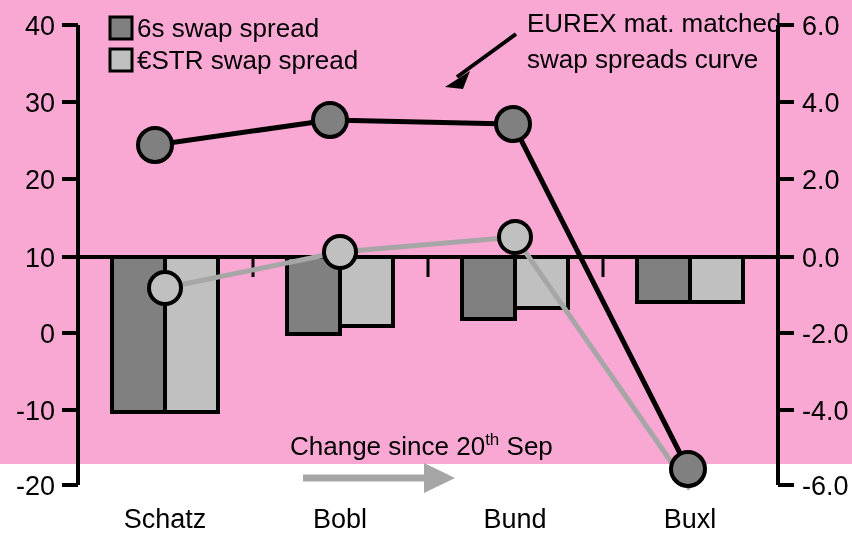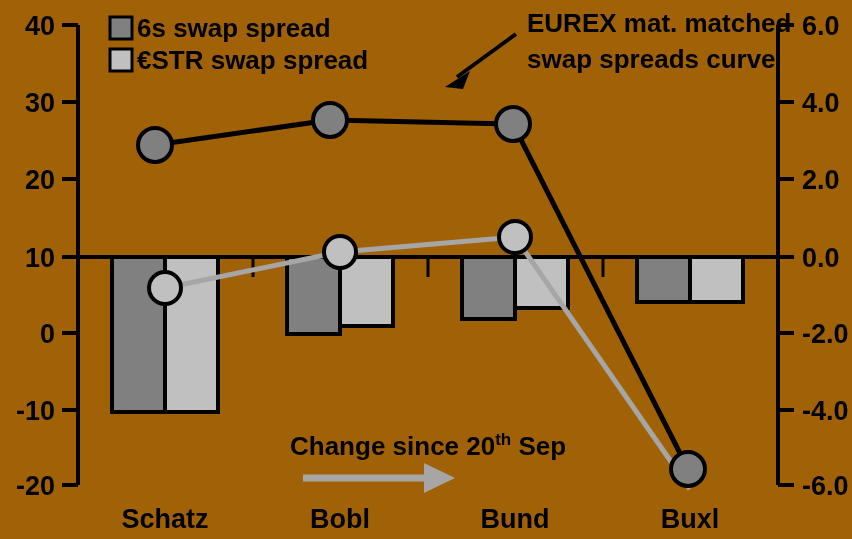--- a/index.html
+++ b/index.html
@@ -1,17 +1,17 @@
 <!DOCTYPE html>
 <html><head>
 <meta charset="utf-8">
 <style>
   html,body{margin:0;padding:0;background:#ffffff;}
   body{width:852px;height:539px;overflow:hidden;font-family:"Liberation Sans",sans-serif;}
-  #chart-root{position:relative;width:852px;height:539px;background:#a16207;font-weight:bold;}
+  #chart-root{position:relative;width:852px;height:464px;background:#f9a8d4;}
   svg{display:block;}
   .tick-label{font-size:27px;fill:#000;font-family:"Liberation Sans",sans-serif;}
   .cat-label{font-size:27px;fill:#000;font-family:"Liberation Sans",sans-serif;text-anchor:middle;}
   .legend-label{font-size:26px;fill:#000;font-family:"Liberation Sans",sans-serif;}
   .anno-label{font-size:26px;fill:#000;font-family:"Liberation Sans",sans-serif;}
   .anno-sup{font-size:17px;fill:#000;font-family:"Liberation Sans",sans-serif;}
 </style>
 </head>
 <body>
 

